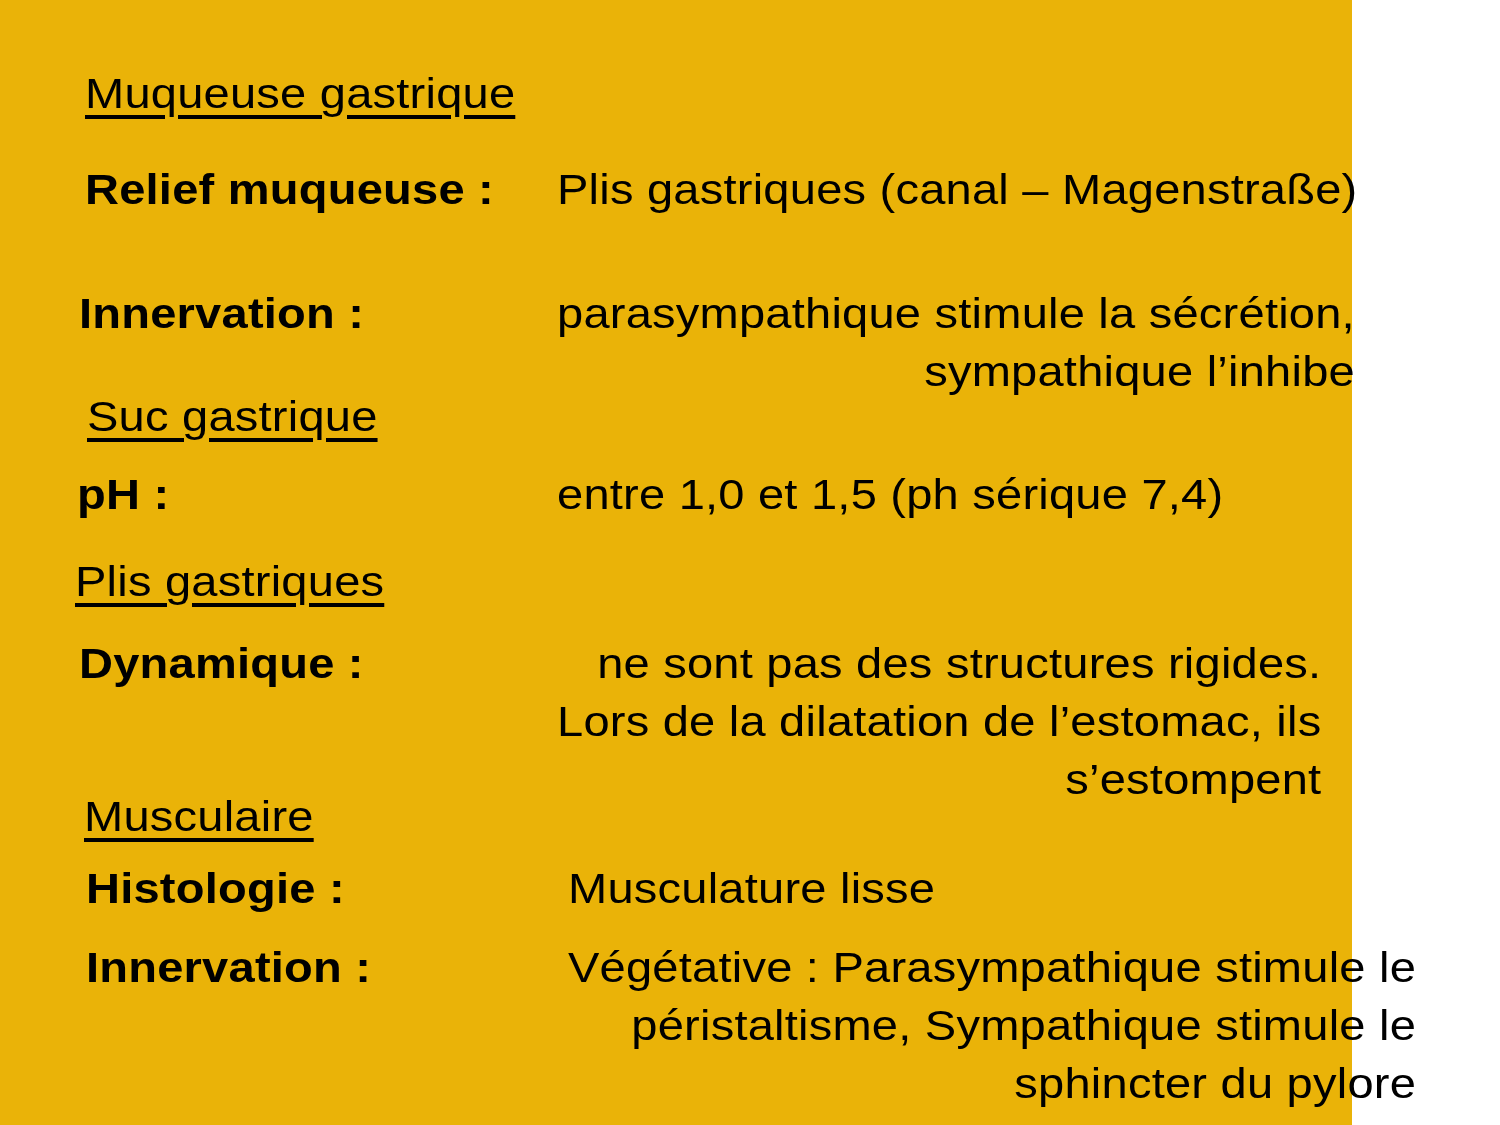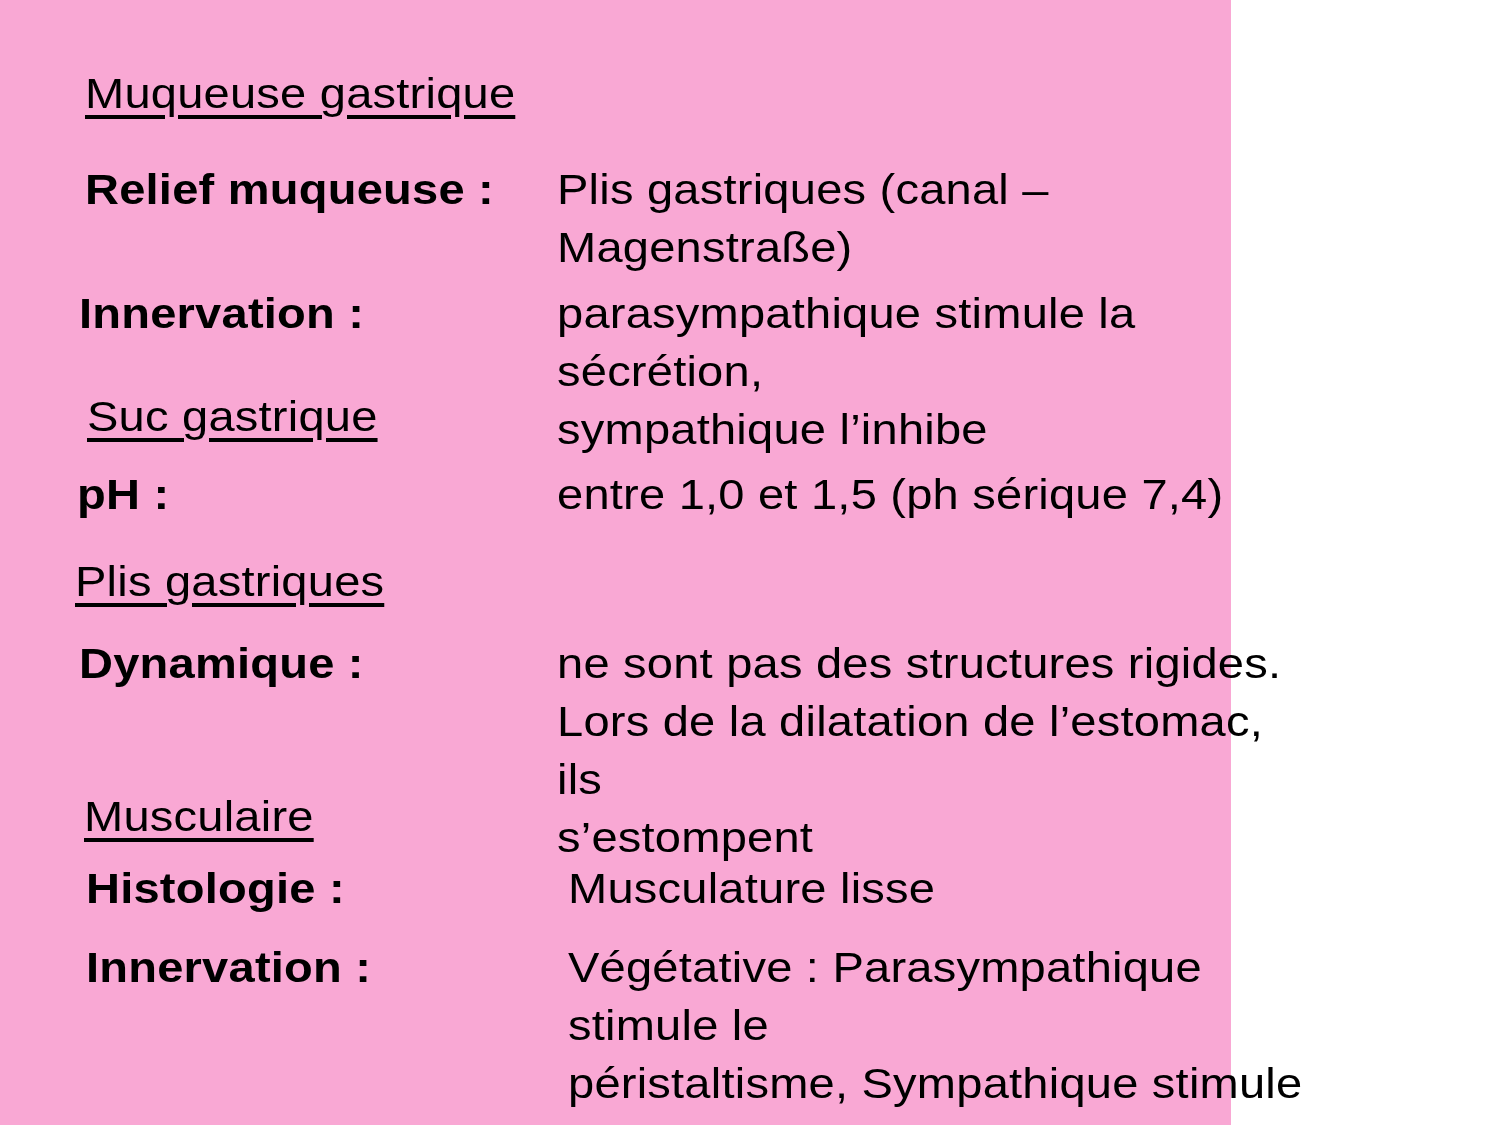--- a/index.html
+++ b/index.html
@@ -8,24 +8,25 @@
   }
   body {
     width: 1500px;
     height: 1125px;
     background: #ffffff;
     overflow: hidden;
     font-family: "Liberation Sans", sans-serif;
   }
   .slide {
     position: relative;
-    width: 1231px;
+    width: 1352px;
     height: 1125px;
-    background: #f9a8d4;
+    background: #eab308;
     color: #000000;
+    text-align: right;
   }
   
   .t {
     position: absolute;
     font-size: 42px;
     line-height: 58px;
     letter-spacing: 0.2px;
     color: #000000;
     white-space: pre-line;
     transform: scaleX(1.12);

